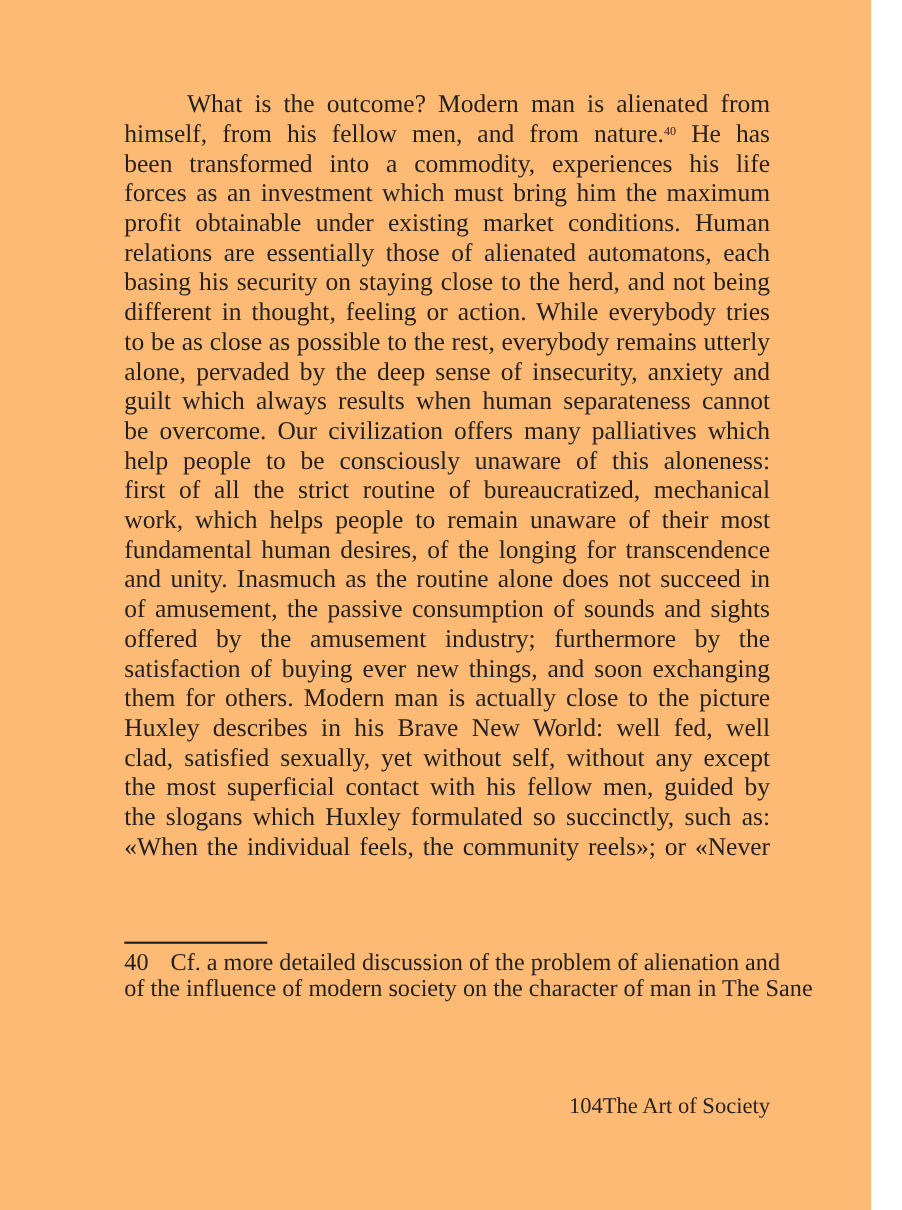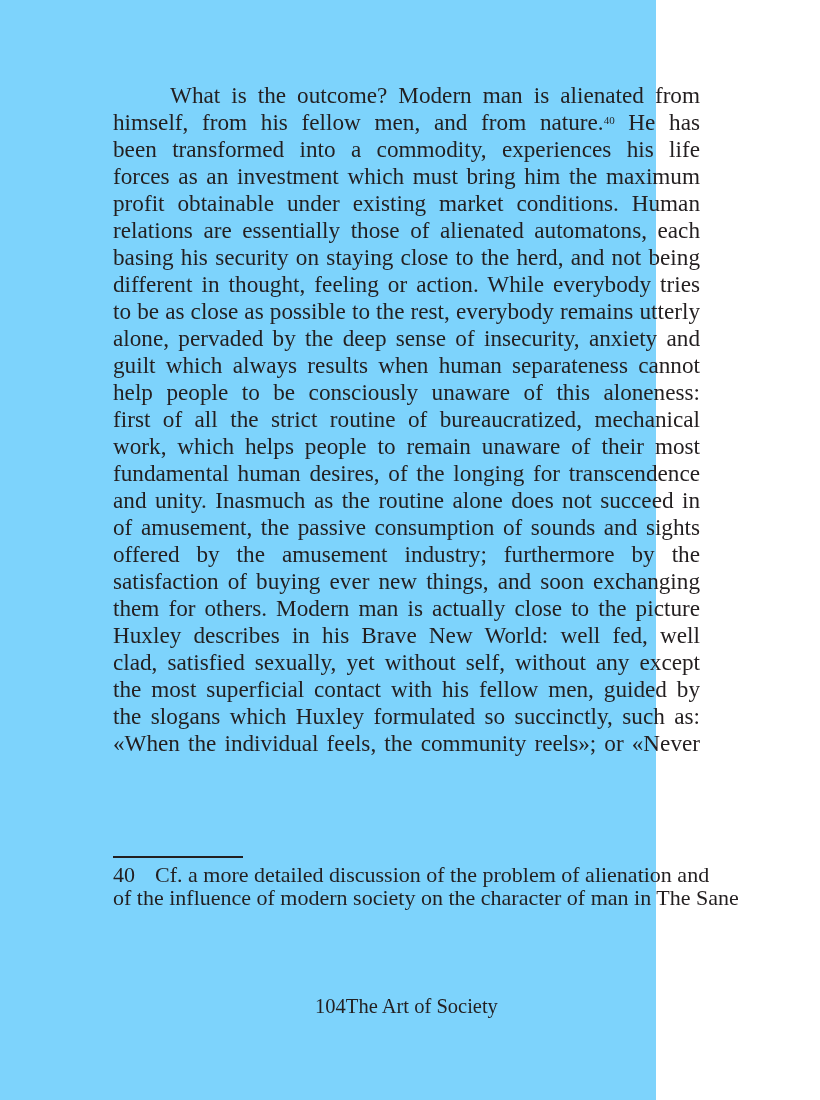--- a/index.html
+++ b/index.html
@@ -1,19 +1,19 @@
 <!DOCTYPE html>
 <html><head>
 <meta charset="utf-8">
 <style>
   html, body { margin: 0; padding: 0; background: #ffffff; }
   body { width: 820px; height: 1100px; position: relative; overflow: hidden; }
   .page {
-    position: absolute; left: 0; top: 0; width: 656px; height: 1100px;
-    background: #7dd3fc; color: #231f20;
+    position: absolute; left: 0; top: 0; width: 792px; height: 1100px;
+    background: #fdba74; color: #231f20;
     font-family: "Liberation Serif", "DejaVu Serif", serif;
   }
   .body-text {
     position: absolute; left: 113px; top: 82px; width: 587px;
     font-size: 23.2px; line-height: 27px;
   }
   .line {
     display: block; height: 27px; white-space: nowrap;
     text-align: justify; text-align-last: justify;
   }
@@ -25,39 +25,40 @@
   }
   .footnote {
     position: absolute; left: 113px; top: 864px; width: 587px;
     font-size: 22px; line-height: 22.5px;
   }
   .fline { display: block; white-space: nowrap; text-align: justify; text-align-last: justify; }
   .fline.end { text-align-last: left; }
   .fn-num { display: inline-block; width: 42px; text-align-last: left; }
   .footer {
     position: absolute; left: 113px; top: 993px; width: 587px;
-    font-size: 20.5px; line-height: 26px; display: flex; justify-content: center;
+    font-size: 20.5px; line-height: 26px; display: flex; justify-content: flex-end;
   }
 </style>
 </head>
 <body>
 
 <div class="page">
   <div class="body-text">
     <span class="line indent">What is the outcome? Modern man is alienated from</span>
     <span class="line"><span>himself, from his fellow men, and from nature.</span><sup class="fn">40</sup><span> He has</span></span>
     <span class="line">been transformed into a commodity, experiences his life</span>
     <span class="line">forces as an investment which must bring him the maximum</span>
     <span class="line">profit obtainable under existing market conditions. Human</span>
     <span class="line">relations are essentially those of alienated automatons, each</span>
     <span class="line">basing his security on staying close to the herd, and not being</span>
     <span class="line">different in thought, feeling or action. While everybody tries</span>
     <span class="line">to be as close as possible to the rest, everybody remains utterly</span>
     <span class="line">alone, pervaded by the deep sense of insecurity, anxiety and</span>
     <span class="line">guilt which always results when human separateness cannot</span>
+    <span class="line">be overcome. Our civilization offers many palliatives which</span>
     <span class="line">help people to be consciously unaware of this aloneness:</span>
     <span class="line">first of all the strict routine of bureaucratized, mechanical</span>
     <span class="line">work, which helps people to remain unaware of their most</span>
     <span class="line">fundamental human desires, of the longing for transcendence</span>
     <span class="line">and unity. Inasmuch as the routine alone does not succeed in</span>
     <span class="line">of amusement, the passive consumption of sounds and sights</span>
     <span class="line">offered by the amusement industry; furthermore by the</span>
     <span class="line">satisfaction of buying ever new things, and soon exchanging</span>
     <span class="line">them for others. Modern man is actually close to the picture</span>
     <span class="line">Huxley describes in his Brave New World: well fed, well</span>

